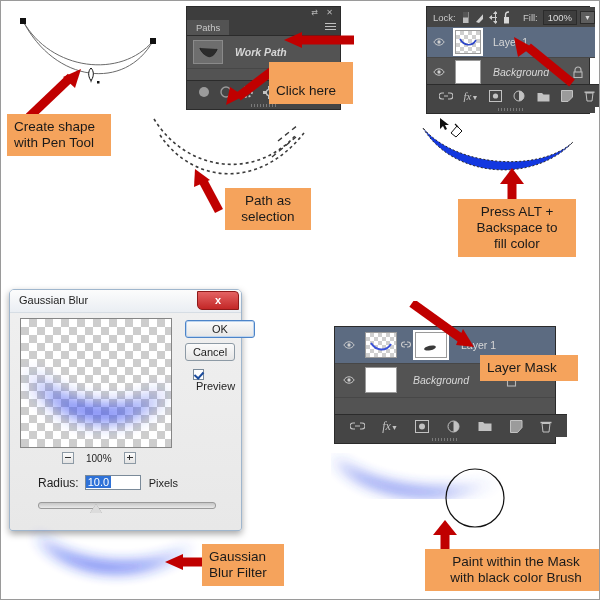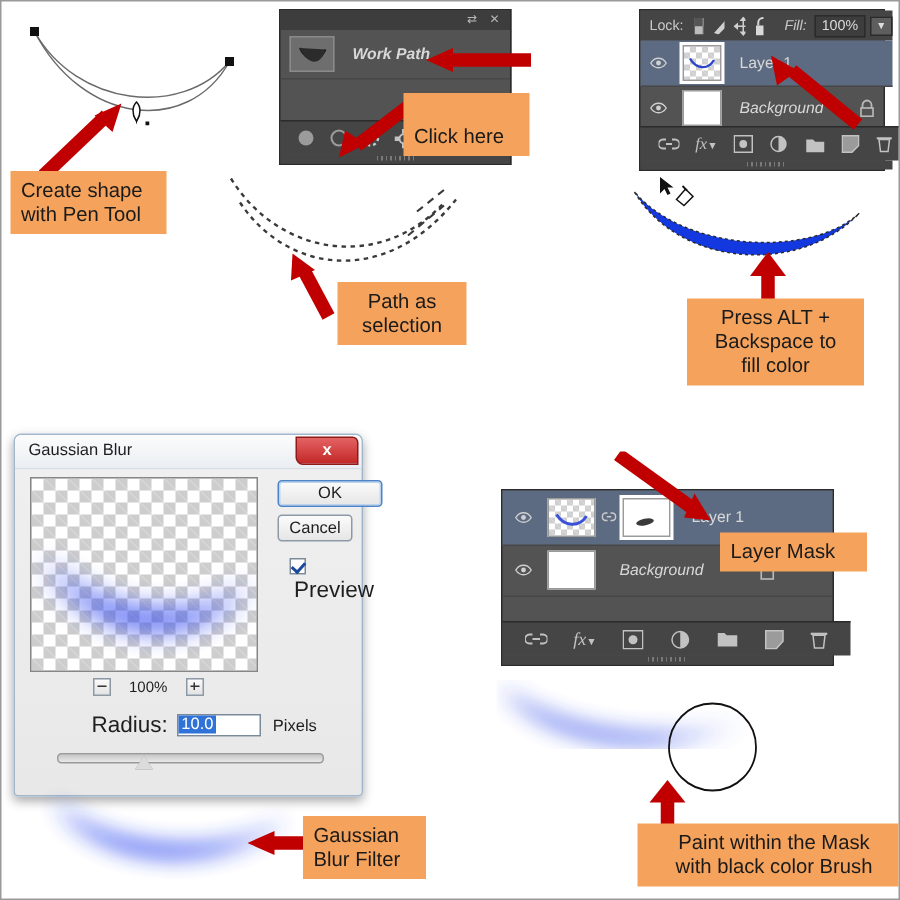--- a/index.html
+++ b/index.html
@@ -191,20 +191,28 @@
   <path d="M28,44 L12,14" stroke="#c00000" stroke-width="9"></path>
   <path d="M4,2 L3,20 L19,13 Z" fill="#c00000"></path>
 </svg>
 <div class="callout center" style="left:224px;top:187px;width:72px;">Path as
 selection</div>
 
 <div class="ps-panel" style="left:185px;top:5px;width:155px;height:104px;">
   <div class="ps-titlebar">
     <span class="tb-icons">⇄&nbsp;✕</span>
   </div>
+  <div class="ps-tabrow">
+    <div class="ps-tab">Paths</div>
+    <div class="ps-menu-icon">
+      <span></span>
+        <span></span>
+        <span></span>
+    </div>
+  </div>
   <div class="ps-row" style="height:32px;border-bottom:1px solid #474747;font-weight:bold;">
     <div class="abs" style="left:6px;top:4px;width:30px;height:24px;background:#6e6e6e;border:1px solid #8a8a8a;box-sizing:border-box;">
       <svg style="width:28px;height:22px;" viewBox="0 0 28 22">
         <path d="M6,7 C10,16 19,17 23,8" fill="none" stroke="#1a1a1a" stroke-width="1.4"></path>
         <path d="M6,7 C11,19 20,19 23,8" fill="#2b2b2b" stroke="none"></path>
       </svg>
     </div>
     <div class="ps-row-name" style="margin-left:48px;">Work Path</div>
   </div>
   <div class="abs" style="left:0;top:61px;width:153px;height:19px;"></div>
@@ -264,21 +272,21 @@
     </svg>
     <svg width="13" height="13" style="margin-left:6px;">
       <path d="M6.5,0 L9,3 H4 Z M6.5,13 L9,10 H4 Z M0,6.5 L3,4 V9 Z M13,6.5 L10,4 V9 Z" fill="#d0d0d0"></path>
       <rect x="6" y="2" width="1" height="9" fill="#d0d0d0"></rect>
         <rect x="2" y="6" width="9" height="1" fill="#d0d0d0"></rect>
     </svg>
     <svg width="11" height="13" style="margin-left:6px;">
       <path d="M2.5,6 V4 a3,3 0 0 1 6,0 V6" fill="none" stroke="#d8d8d8" stroke-width="1.3"></path>
       <rect x="1" y="6" width="9" height="6.5" fill="#d8d8d8"></rect>
     </svg>
-    <span class="ps-label" style="margin-left:14px;font-style:italic;">Fill:</span>
+    <span class="ps-label" style="margin-left:14px;">Fill:</span>
     <span style="margin-left:5px;background:#3d3d3d;border:1px solid #2b2b2b;color:#dcdcdc;font-size:9.5px;padding:1px 4px;">100%</span>
     <span style="margin-left:3px;background:#5e5e5e;border:1px solid #2b2b2b;color:#dcdcdc;font-size:7px;padding:2px 3px;">▼</span>
   </div>
 
   <div class="ps-row selected" style="position:absolute;left:0;top:20px;width:168px;">
     <svg class="eye" style="margin-left:6px;" viewBox="0 0 14 10">
       <path d="M1,5 C4,0 10,0 13,5 C10,10 4,10 1,5 Z" fill="none" stroke="#d0d0d0" stroke-width="1.1"></path>
       <circle cx="7" cy="5" r="1.9" fill="#d0d0d0"></circle>
     </svg>
     <div class="thumb-checker thumb-sel" style="margin-left:10px;">
@@ -361,33 +369,33 @@
         <filter id="bl1" x="-60%" y="-60%" width="220%" height="220%">
           <feGaussianBlur stdDeviation="9"></feGaussianBlur>
         </filter>
       </defs>
       <path d="M8,52 C34,110 112,118 146,70 C112,100 38,92 8,52 Z" fill="#2f45f0" filter="url(#bl1)" opacity="0.95"></path>
     </svg>
   </div>
 
   <div class="win-btn default" style="position:absolute;left:175px;top:30px;width:70px;height:18px;line-height:17px;">OK</div>
   <div class="win-btn" style="position:absolute;left:175px;top:53px;width:50px;height:18px;line-height:17px;">Cancel</div>
-  <div style="position:absolute;left:183px;top:78px;font-size:15px;color:#1e1e1e;">
+  <div style="position:absolute;left:183px;top:78px;font-size:11px;color:#1e1e1e;">
     <span class="chk"></span>
     <span style="margin-left:3px;">Preview</span>
   </div>
 
   <div style="position:absolute;left:52px;top:162px;display:flex;align-items:center;gap:12px;">
     <span class="zbtn"></span>
     <span style="font-size:10px;color:#1e1e1e;">100%</span>
     <span class="zbtn plus"></span>
   </div>
 
   <div style="position:absolute;left:28px;top:185px;display:flex;align-items:center;">
-    <span style="font-size:15px;color:#1e1e1e;margin-left:23px;">Radius:</span>
+    <span style="font-size:12px;color:#1e1e1e;">Radius:</span>
     <span class="radius-input" style="margin-left:6px;">
       <span class="sel">10.0</span>
     </span>
     <span style="font-size:11px;color:#1e1e1e;margin-left:8px;">Pixels</span>
   </div>
 
   <div style="position:absolute;left:28px;top:212px;width:178px;">
     <div class="slider-track"></div>
     <div class="slider-thumb" style="left:52px;top:2px;border-bottom-color:#dcdcdc;"></div>
   </div>

